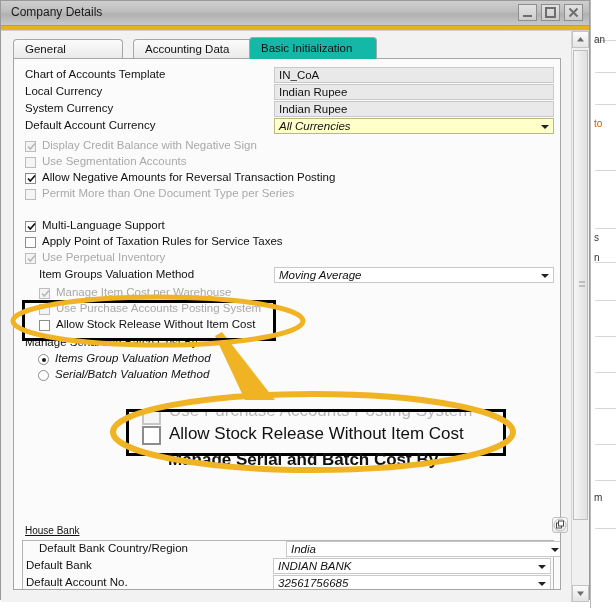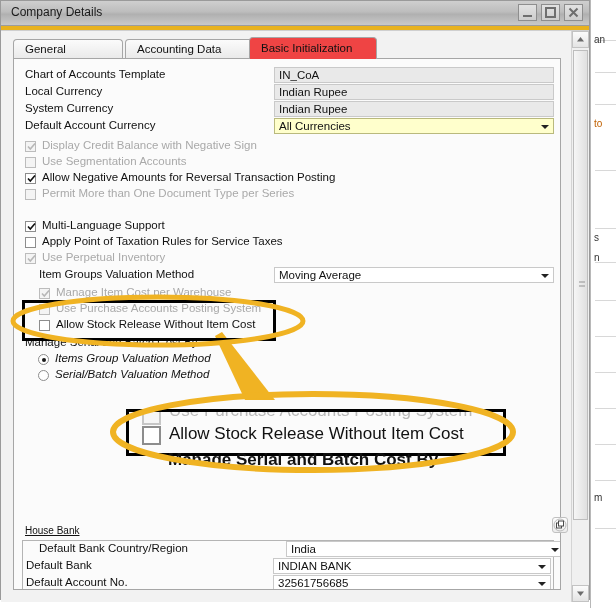--- a/index.html
+++ b/index.html
@@ -152,21 +152,21 @@
     box-sizing: border-box;
     font-size: 11.5px;
     color: #111;
     white-space: nowrap;
     cursor: default;
   }
   .tab.active {
     top: 0;
     height: 22px;
     line-height: 21px;
-    background: #ef4444;
+    background: #14b8a6;
     z-index: 3;
   }
 
   #tabpanel {
     position: absolute;
     left: 12px; top: 27px;
     width: 548px; height: 532px;
     background: #fbfbfb;
     border: 1px solid #a6a6a6;
     box-sizing: border-box;
@@ -196,21 +196,21 @@
     border: 1px solid #c9c9c9;
     background: #e9e9e9;
     font-size: 11.5px;
     color: #111;
     padding: 1px 3px 0 4px;
     white-space: nowrap;
     overflow: hidden;
   }
   .fval.editable { background: #ffffff; }
   .fval.active   { background: #ffffcc; border-color: #b9b97d; }
-  .fval.combo    { padding-right: 20px; }
+  .fval.combo    { padding-right: 20px; font-style: italic; }
   .caret {
     position: absolute;
     right: 4px; top: 6px;
     width: 0; height: 0;
     border-left: 4px solid transparent;
     border-right: 4px solid transparent;
     border-top: 4px solid #222;
   }
 
   
@@ -395,21 +395,21 @@
   </div>
 
   <div id="accentbar"></div>
 
   <div id="client">
 
     <div id="tabstrip">
       <div class="tab" style="left:0px;width:110px">
         <span>General</span>
       </div>
-      <div class="tab" style="left:112px;width:138px">
+      <div class="tab" style="left:120px;width:138px">
         <span>Accounting Data</span>
       </div>
       <div class="tab active" style="left:236px;width:128px">
         <span>Basic Initialization</span>
       </div>
     </div>
 
     <div id="tabpanel">
 
       <div class="frow" style="top:8px">

